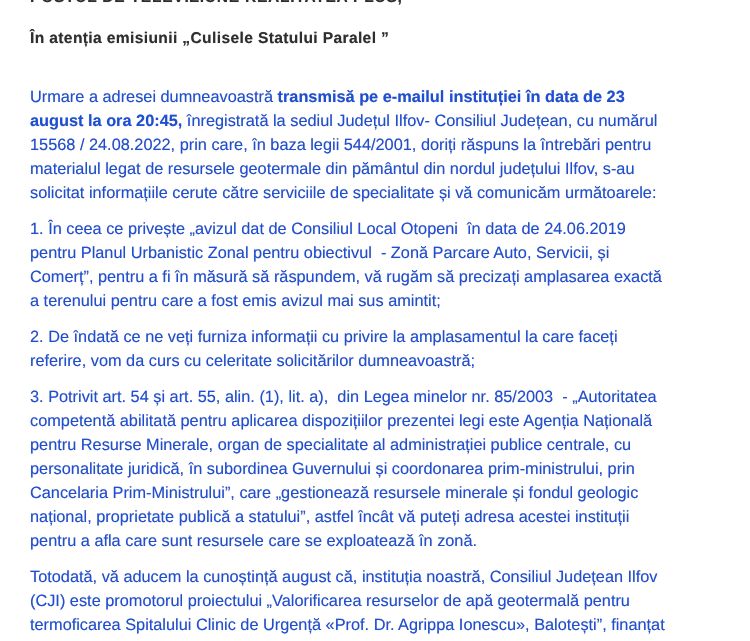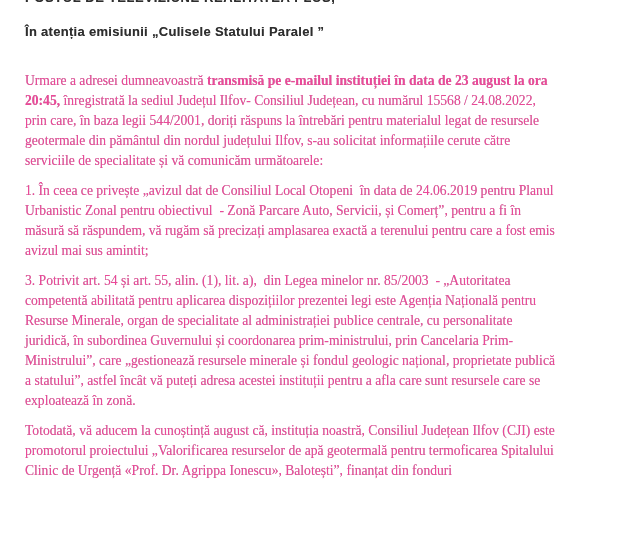--- a/index.html
+++ b/index.html
@@ -34,24 +34,24 @@
   }
   .hdr-addressee {
     
     margin-top: -12px;
     letter-spacing: 0.6px;
   }
   .hdr-attention {
     margin-top: 14px;
   }
   .para {
-    font-family: Liberation Serif, serif;
+    font-family: Liberation Sans, sans-serif;
     font-size: 13.6px;
     line-height: 20px;
-    color: #ec4899;
+    color: #1d4ed8;
     margin: 0 0 10px 0;
     white-space: pre-wrap;
     text-shadow: 0 0 0.6px rgba(30,30,30,0.35);
   }
   .para-intro {
     margin-top: 29px;
   }
   .bold-run {
     font-weight: 700;
   }
@@ -62,18 +62,19 @@
 <div class="page">
 
   <p class="hdr hdr-addressee">POSTUL DE TELEVIZIUNE REALITATEA PLUS,</p>
 
   <p class="hdr hdr-attention">În atenția emisiunii „Culisele Statului Paralel ”</p>
 
   <p class="para para-intro"><span>Urmare a adresei dumneavoastră </span><span class="bold-run">transmisă pe e-mailul instituției în data de 23 august la ora 20:45,</span><span> înregistrată la sediul Județul Ilfov- Consiliul Județean, cu numărul 15568 / 24.08.2022, prin care, în baza legii 544/2001, doriți răspuns la întrebări pentru materialul legat de resursele geotermale din pământul din nordul județului Ilfov, s-au solicitat informațiile cerute către serviciile de specialitate și vă comunicăm următoarele:</span></p>
 
   <p class="para">1. În ceea ce privește „avizul dat de Consiliul Local Otopeni  în data de 24.06.2019 pentru Planul Urbanistic Zonal pentru obiectivul  - Zonă Parcare Auto, Servicii, și Comerț”, pentru a fi în măsură să răspundem, vă rugăm să precizați amplasarea exactă a terenului pentru care a fost emis avizul mai sus amintit;</p>
 
+  <p class="para">2. De îndată ce ne veți furniza informații cu privire la amplasamentul la care faceți referire, vom da curs cu celeritate solicitărilor dumneavoastră;</p>
 
   <p class="para">3. Potrivit art. 54 și art. 55, alin. (1), lit. a),  din Legea minelor nr. 85/2003  - „Autoritatea competentă abilitată pentru aplicarea dispozițiilor prezentei legi este Agenția Națională pentru Resurse Minerale, organ de specialitate al administrației publice centrale, cu personalitate juridică, în subordinea Guvernului și coordonarea prim-ministrului, prin Cancelaria Prim-Ministrului”, care „gestionează resursele minerale și fondul geologic național, proprietate publică a statului”, astfel încât vă puteți adresa acestei instituții pentru a afla care sunt resursele care se exploatează în zonă.</p>
 
   <p class="para">Totodată, vă aducem la cunoștință august că, instituția noastră, Consiliul Județean Ilfov (CJI) este promotorul proiectului „Valorificarea resurselor de apă geotermală pentru termoficarea Spitalului Clinic de Urgență «Prof. Dr. Agrippa Ionescu», Balotești”, finanțat din fonduri</p>
 
 </div>
 
 </body></html>

